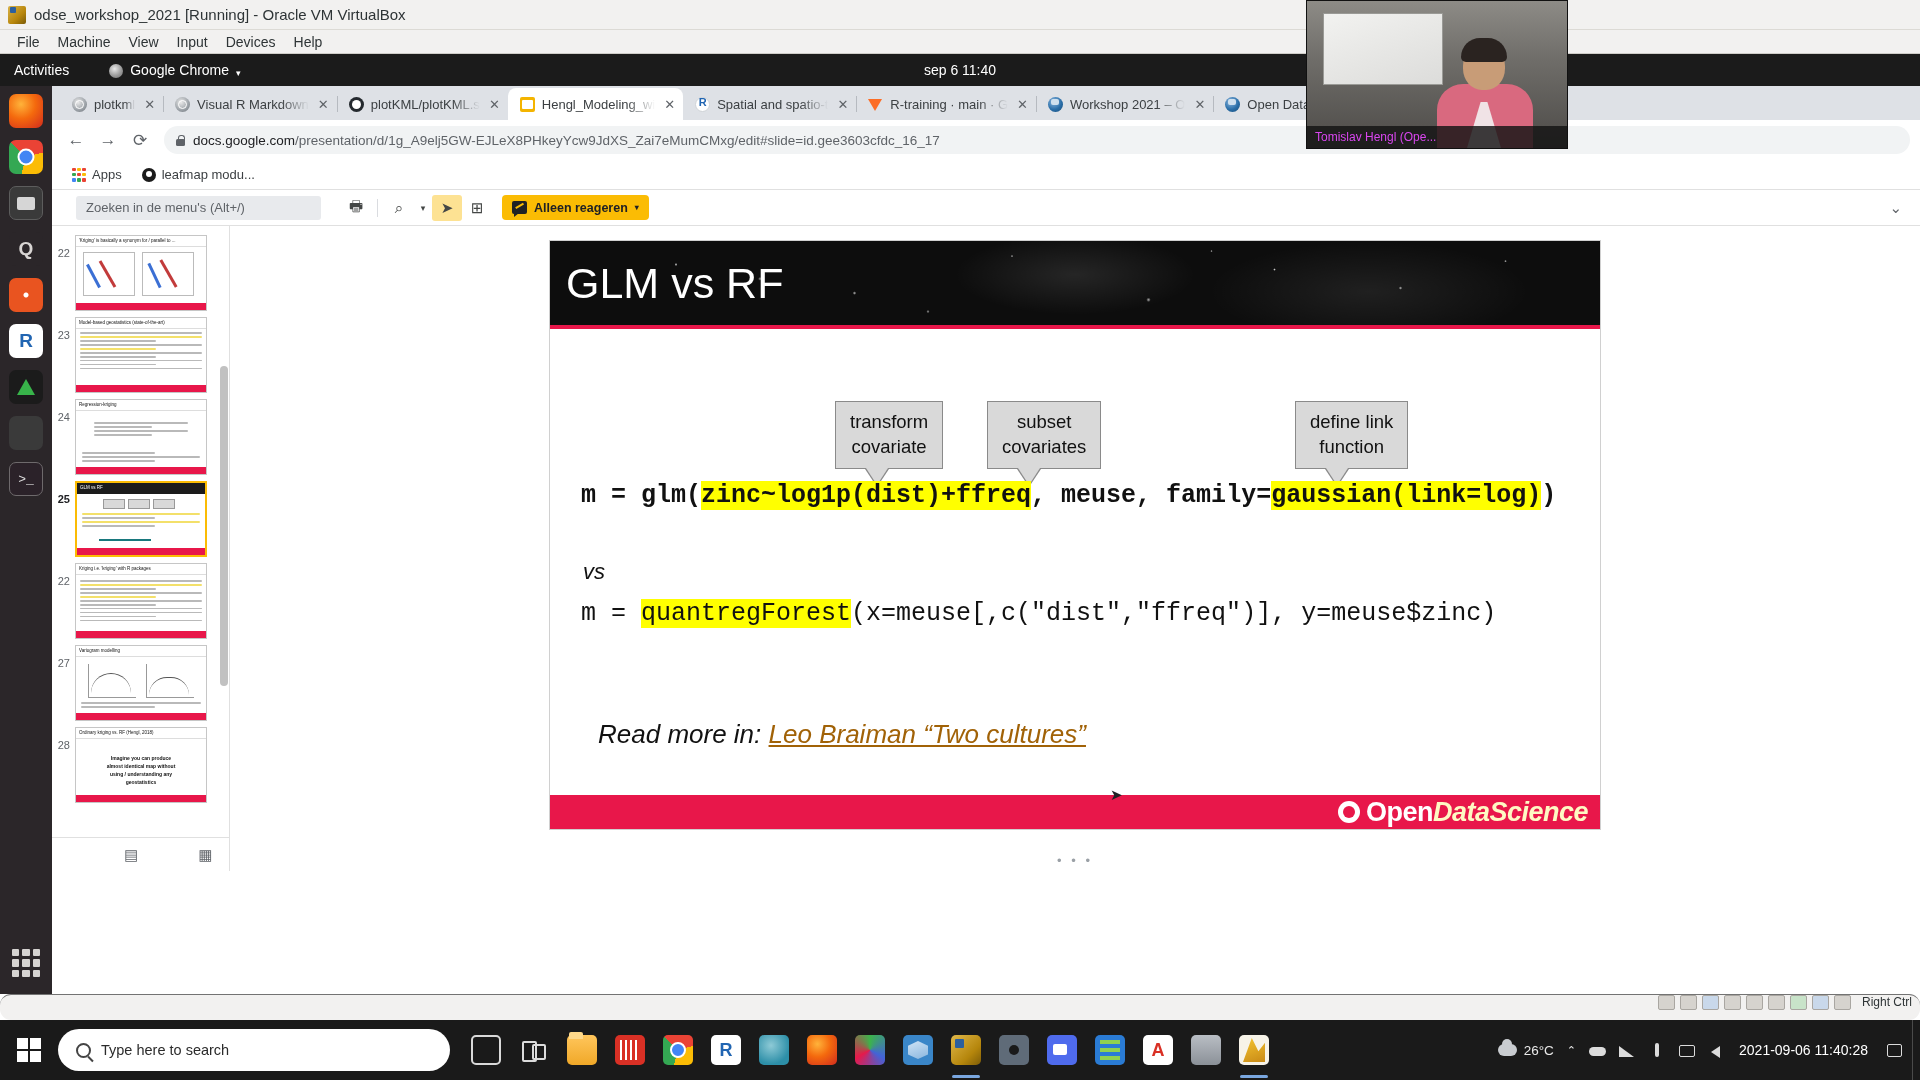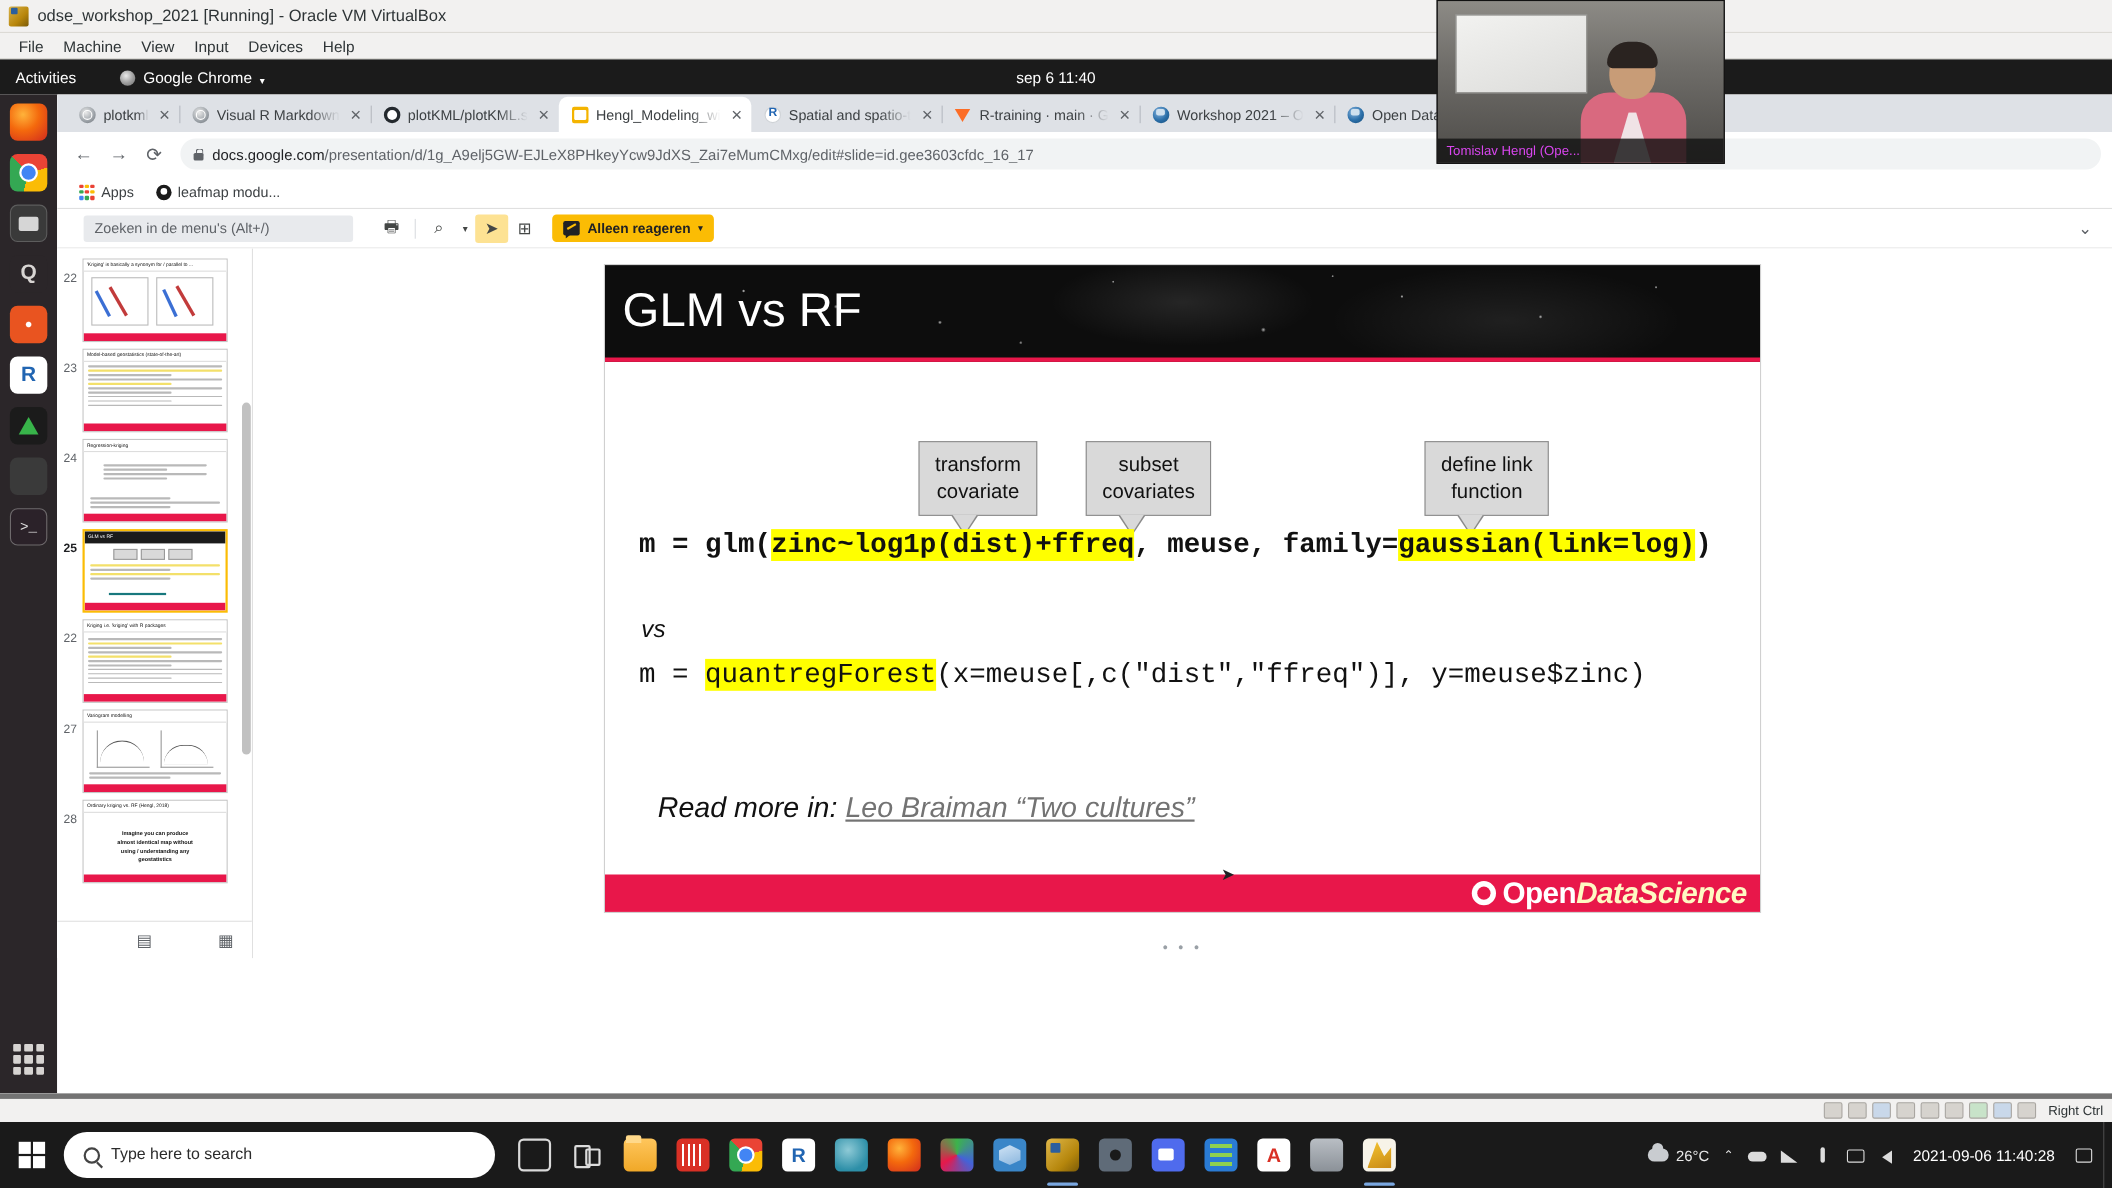--- a/index.html
+++ b/index.html
@@ -332,21 +332,21 @@
   }
   .hl{ background:#ffff00; }
   .vs-line{
     position:absolute; font-style:italic; font-size:22px; color:#111;
     font-family:"Liberation Sans", sans-serif;
   }
   .readmore{
     position:absolute; font-style:italic; font-size:26px; color:#111;
     font-family:"Liberation Sans", sans-serif;
   }
-  .readmore a{ color:#737373; }
+  .readmore a{ color:#a16207; }
   .ods-bar{
     position:absolute; left:0; right:0; bottom:0; height:34px; background:#e8174a;
     display:flex; align-items:center; justify-content:flex-end; padding-right:12px;
   }
   .ods-logo{ display:flex; align-items:center; gap:6px; }
   .ods-dot{
     width:22px;height:22px;border-radius:50%;background:#ffffff;position:relative;
   }
   .ods-dot:after{
     content:""; position:absolute; left:5px; top:5px; width:12px;height:12px;border-radius:50%;background:#e8174a;
@@ -396,22 +396,22 @@
   }
   .cam-name{
     position:absolute; left:0; bottom:0; right:0; height:22px;
     background:rgba(20,20,20,.82); color:#d946ef; font-size:12px;
     display:flex; align-items:center; padding-left:8px; white-space:nowrap; overflow:hidden;
   }
 
   
   .vbox-statusbar{
     position:absolute; left:0; top:994px; width:1920px; height:26px;
-    background:#f2f1f0; border-top:5px solid #737373;
-    display:flex; align-items:center; justify-content:flex-end; gap:5px; padding-right:8px;
+    background:#f2f1f0; border-top:1px solid #737373;
+    display:flex; align-items:flex-start; justify-content:flex-end; gap:5px; padding-right:8px;border-radius:11px;
   }
   .vsb-ico{
     width:17px;height:15px;background:#d6d3ce;border:1px solid #a9a6a1;border-radius:2px;
     display:inline-block; position:relative;
   }
   .vsb-ico.b{ background:#c9d8ea; }
   .vsb-ico.g{ background:#c8e3c9; }
   .vsb-right{ font-size:12px; color:#2e3436; margin-left:6px; white-space:nowrap;}
 
   .win-taskbar{

